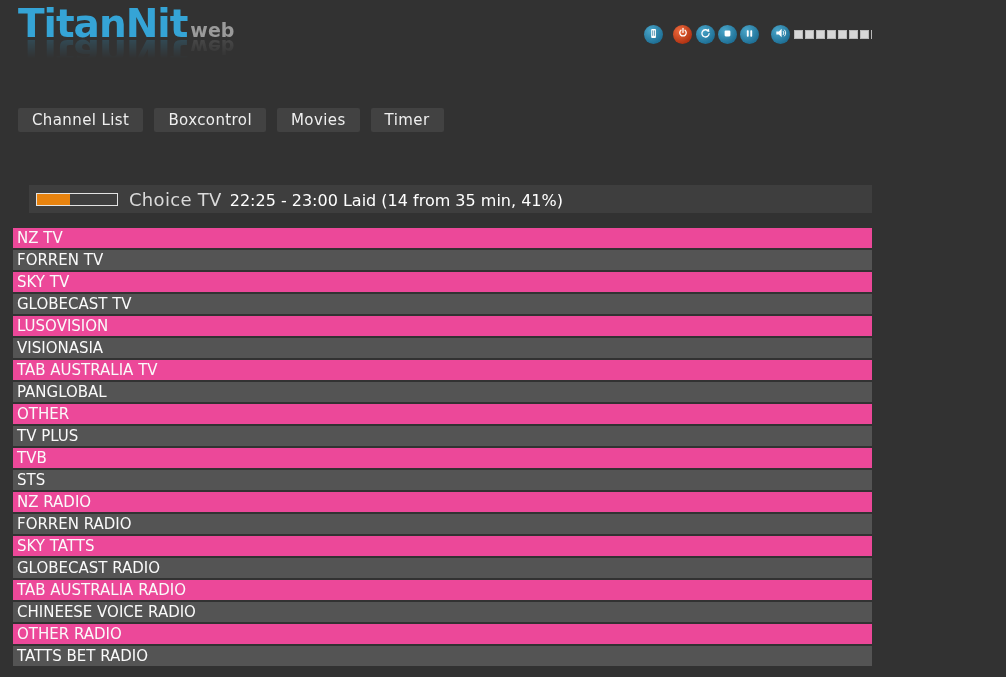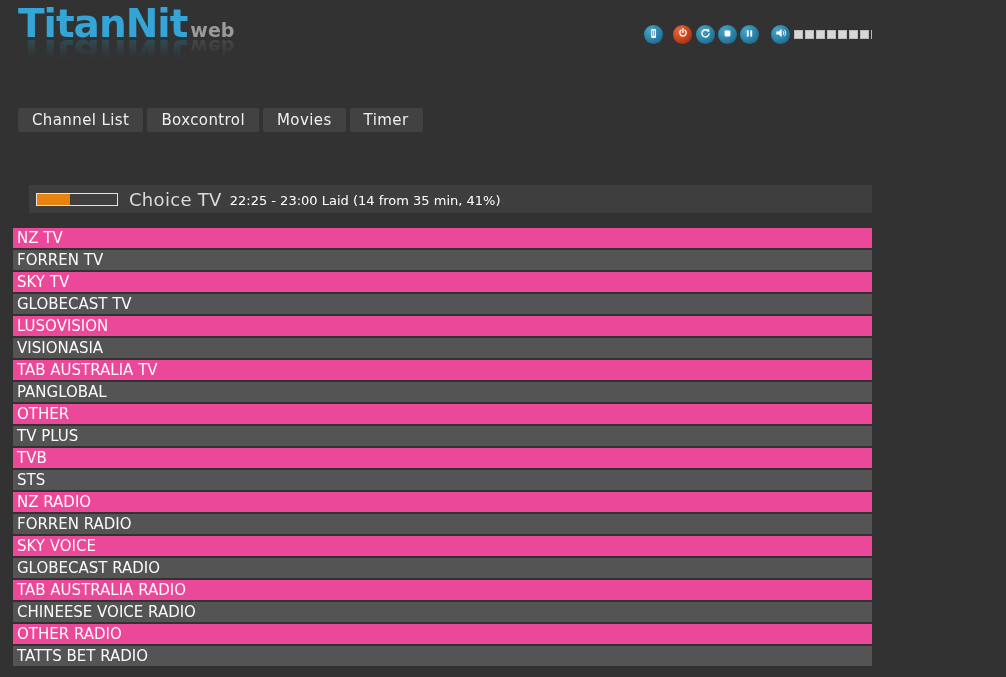--- a/index.html
+++ b/index.html
@@ -29,33 +29,33 @@
 
   .mr10{margin-right:10px}.mr4{margin-right:4px}.mr3{margin-right:3px}.mr12{margin-right:12px}
 
   
   .epg-search{position:absolute;left:827px;top:88px;width:152px;height:18px;background:#ffffff;
     border:1px solid #7c7c7c;font-family:"DejaVu Sans",sans-serif;font-size:12.5px;color:#111;
     padding:0 3px;box-sizing:border-box;}
 
   
   .nav-row{position:absolute;left:18px;display:flex;}
-  .nav-primary{top:108px;gap:4px;}
+  .nav-primary{top:108px;gap:11px;}
   .nav-filters{top:142px;gap:14px;}
   .nav-btn{background:#424242;color:#efefef;font-size:15px;letter-spacing:.4px;
     padding:3px 14px;border-radius:2px;cursor:pointer;white-space:nowrap;}
   .nav-filters .nav-btn{padding:3px 10px;font-size:14.5px;}
 
   
   .np-bar{position:absolute;left:29px;top:185px;width:968px;height:28px;background:#3e3e3e;
     display:flex;align-items:center;padding:0 6px 0 7px;box-sizing:border-box;}
   .progress{width:80px;height:11px;border:1px solid #e2e2e2;background:#3e3e3e;flex:0 0 auto;}
   .progress-fill{height:100%;background:#e8830f;}
   .np-channel{font-size:18px;color:#dadada;margin-left:11px;letter-spacing:.3px;white-space:nowrap;}
-  .np-details{font-size:13px;color:#ffffff;margin-left:8px;margin-top:3px;white-space:nowrap;}
+  .np-details{font-size:16px;color:#ffffff;margin-left:8px;margin-top:3px;white-space:nowrap;}
   .np-icons{margin-left:auto;display:flex;gap:4px;align-items:center;}
   .icon-slot{width:19px;height:17px;display:inline-flex;align-items:center;justify-content:center;flex:0 0 auto;}
   .icon-slot svg{display:block;}
 
   
   .channel-list{position:absolute;left:13px;top:228px;}
   .row{display:flex;align-items:center;height:20px;margin-bottom:2px;}
   .row-bar{width:901px;height:20px;line-height:20px;padding-left:4px;box-sizing:border-box;overflow:hidden;}
   .row-bar.dark{background:#ec4899;}
   .row-bar.light{background:#545454;}
@@ -582,21 +582,21 @@
               <line x1="3.3" y1="9.6" x2="8.5" y2="9.6" stroke="#7aa7cc"></line>
     <rect x="9" y="6.3" width="8.4" height="8.4" fill="#cfe9d2" stroke="#f6f6f6" stroke-width="1.2"></rect>
     <rect x="10.6" y="11.2" width="5.2" height="2.4" fill="#7ec87f"></rect>
   </svg>
 </span>
     </div>
   </div>
 
   <div class="row">
     <div class="row-bar dark">
-      <span class="row-label">SKY VOICE</span>
+      <span class="row-label">SKY TATTS</span>
     </div>
     <div class="row-icons">
       <span class="icon-slot type-slot">
   <svg width="19" height="17" viewBox="0 0 19 17">
     <path d="M2.7 13 A6.8 6.8 0 0 1 16.3 13" fill="none" stroke="#e0772e" stroke-width="2.3"></path>
     <path d="M5.5 13 A4 4 0 0 1 13.5 13" fill="none" stroke="#e0772e" stroke-width="2.1"></path>
     <circle cx="9.5" cy="12.4" r="1.7" fill="#e0772e"></circle>
     <path d="M9.5 11.6 L7.7 16.4 L11.3 16.4 Z" fill="#efefe6"></path>
   </svg>
 </span>

